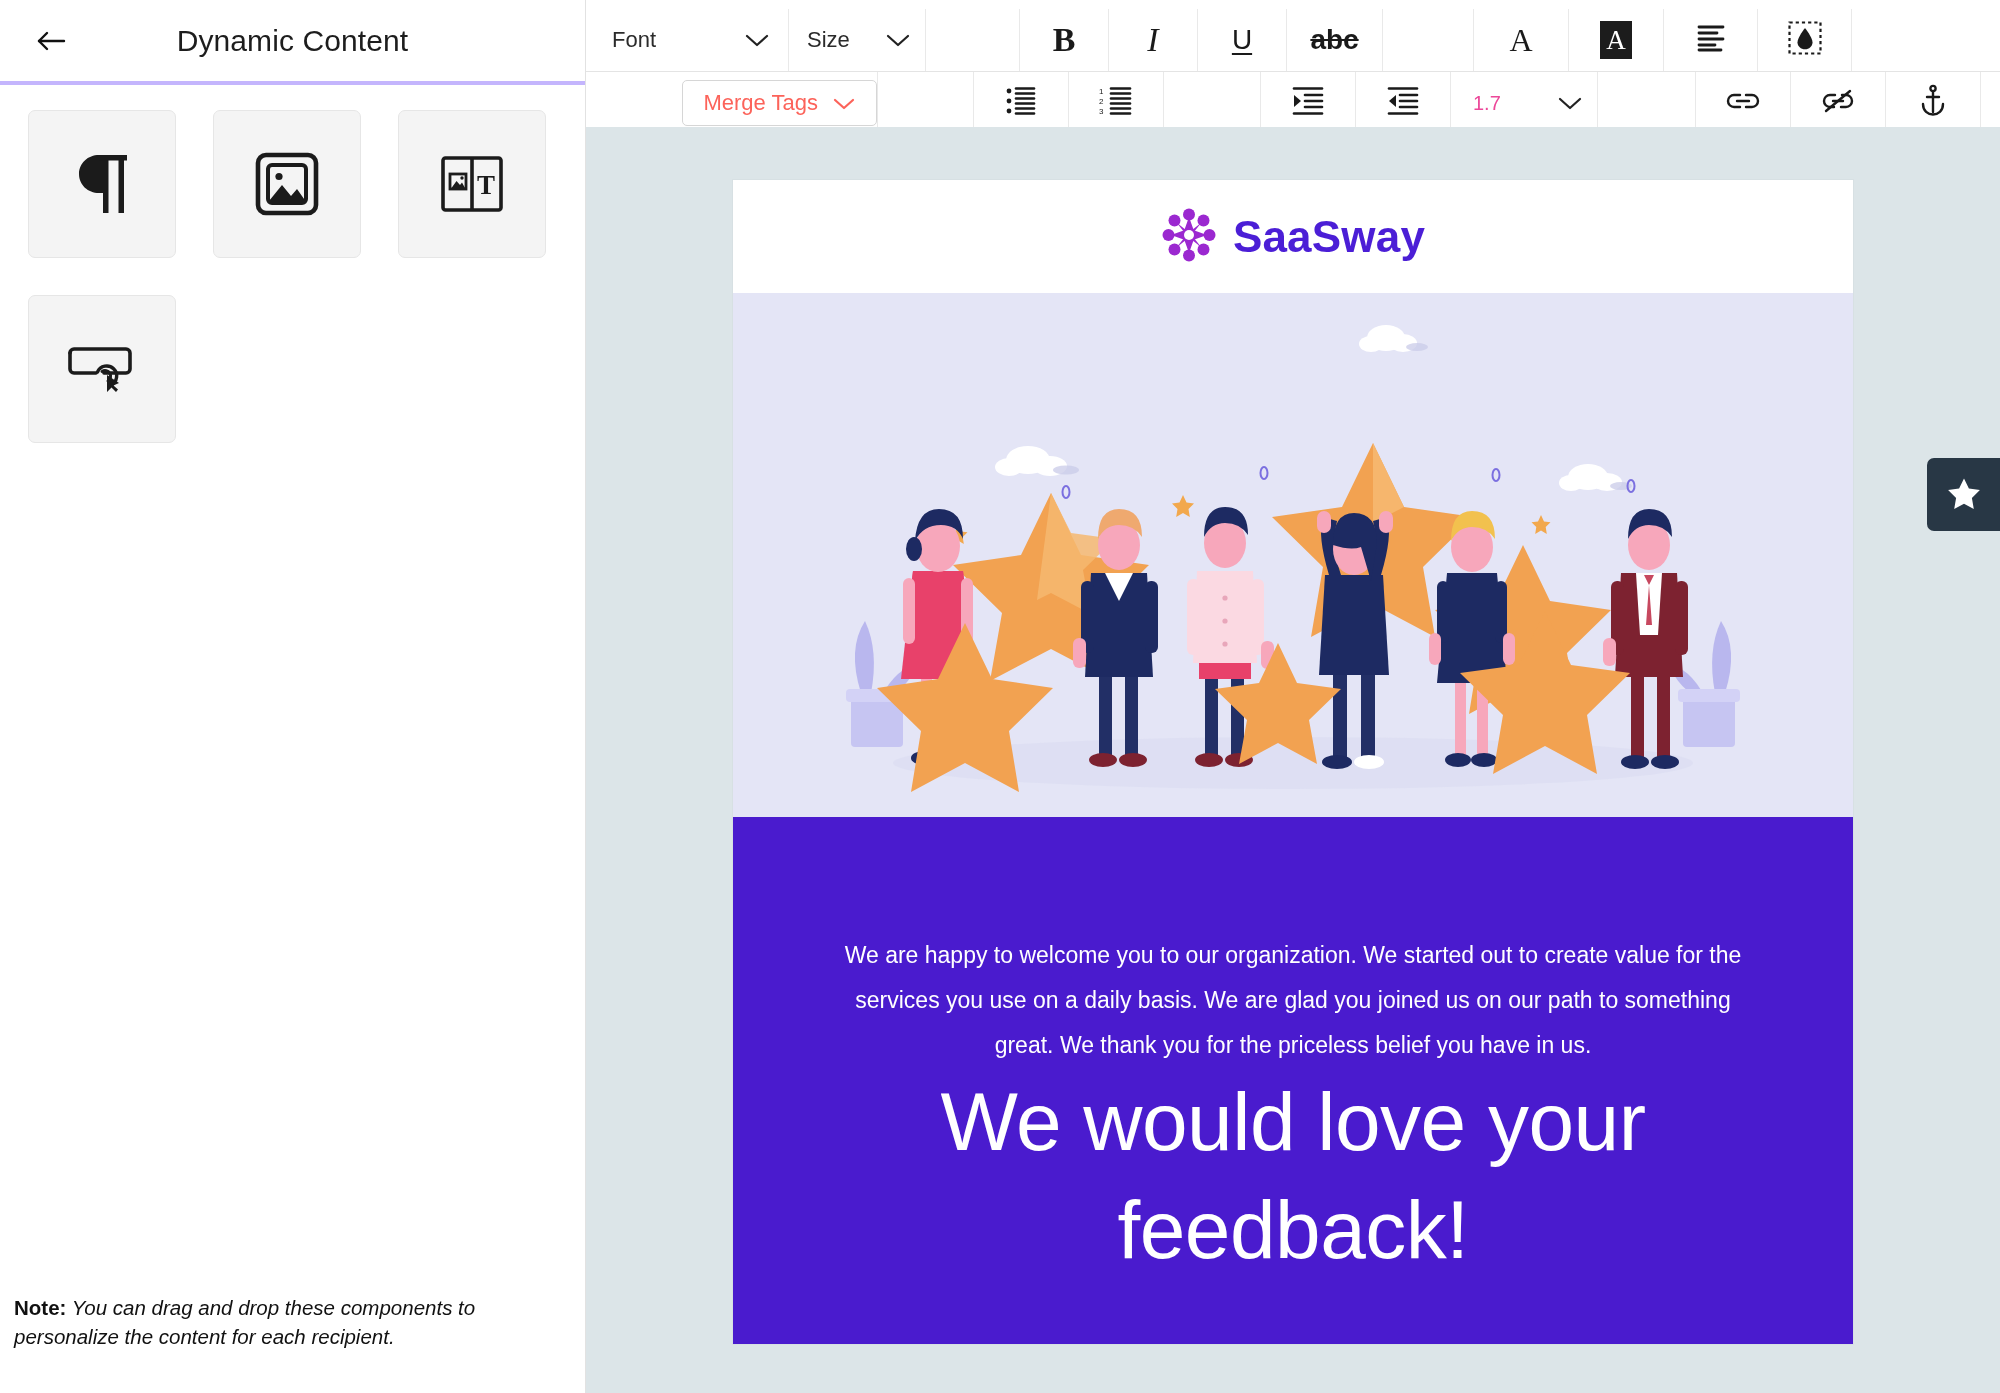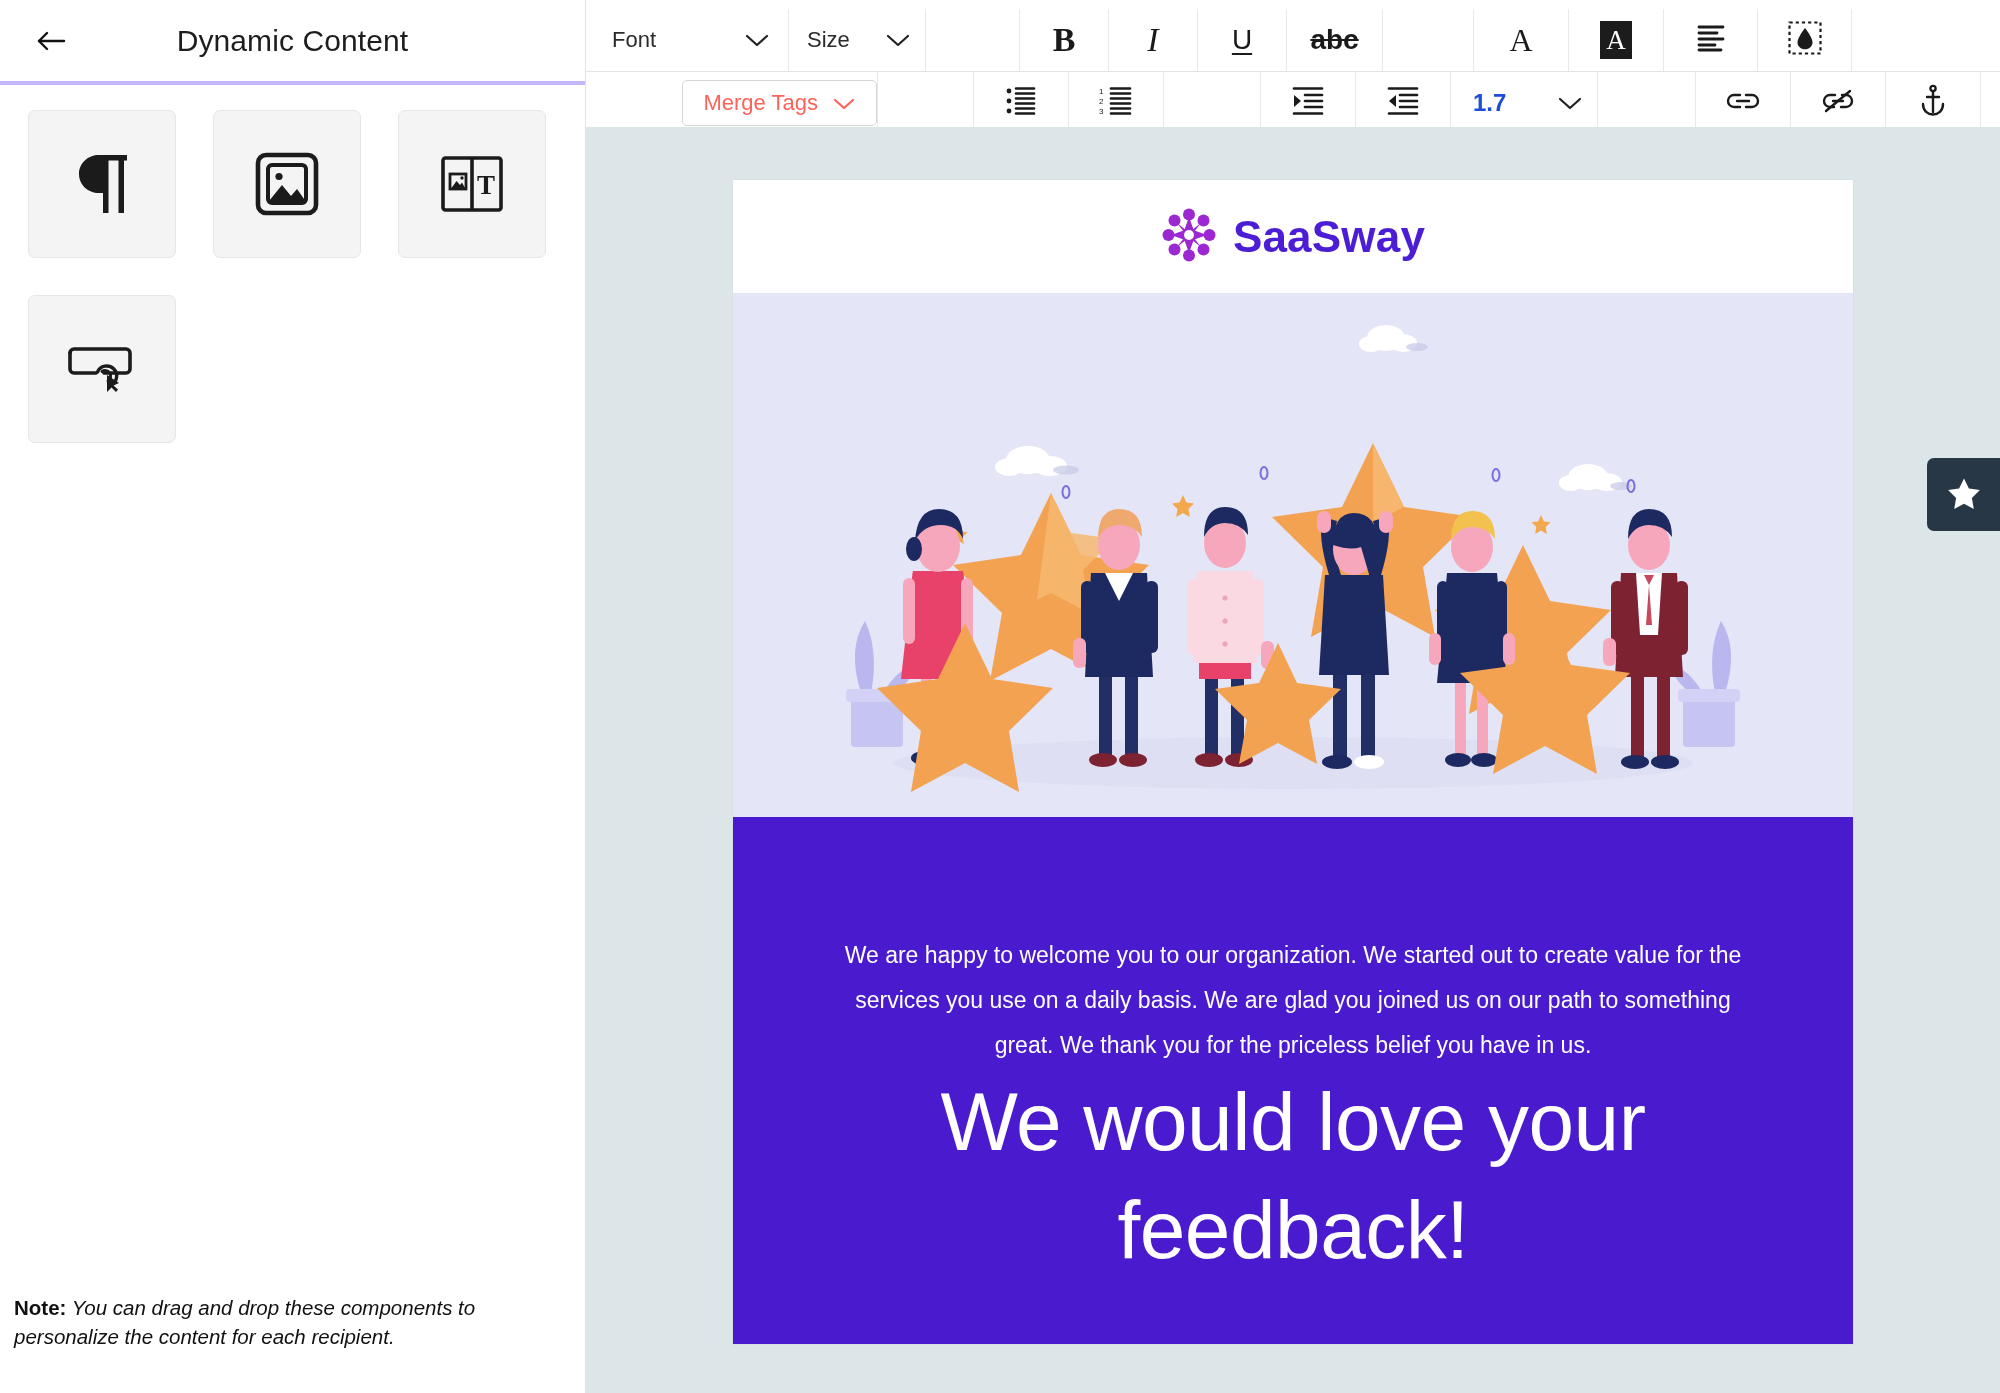--- a/index.html
+++ b/index.html
@@ -132,21 +132,21 @@
     display: flex;
     align-items: center;
     gap: 14px;
     background: #fff;
     cursor: pointer;
   }
   #merge-tags-label {
     color: #fc635a;
     font-size: 22px;
   }
-  .lh-val { font-size: 24px; color: #1d4ed8; font-weight: bold; }
+  .lh-val { font-size: 20px; color: #ec4899; }
 
   
   #canvas {
     position: absolute;
     left: 586px; top: 127px;
     width: 1414px; height: 1266px;
     background: #dce5e8;
     overflow: hidden;
   }
   #email-card {

